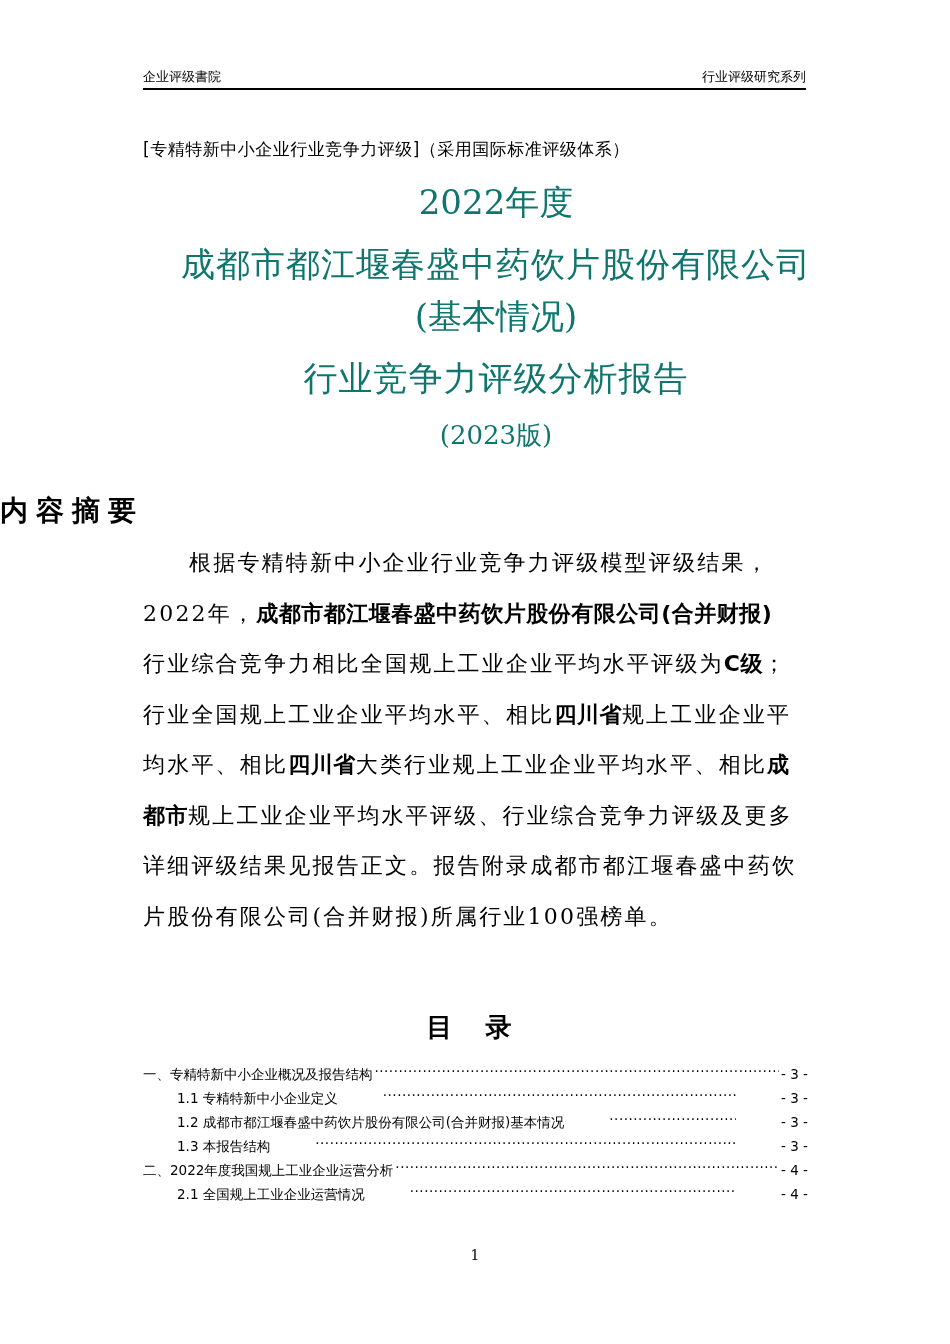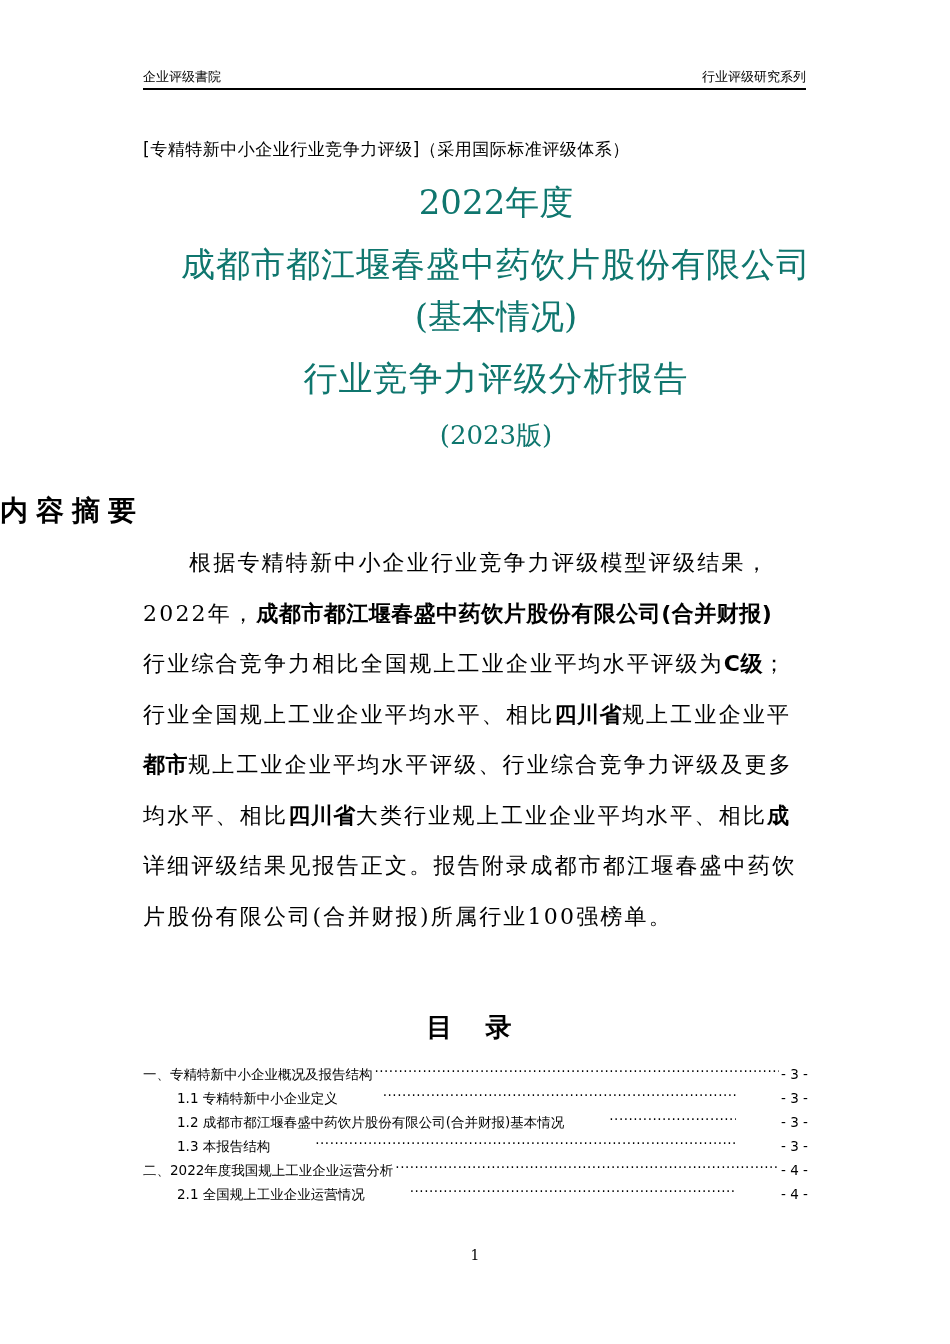--- a/index.html
+++ b/index.html
@@ -159,22 +159,22 @@
   <div class="title-line red t-report">行业竞争力评级分析报告</div>
   <div class="title-line red t-edition">(2023版)</div>
 
   <div class="abstract-title">内容摘要</div>
 
   <div class="abstract-body" id="abstract-body">
       <div class="line indent"><span>根据专精特新中小企业行业竞争力评级模型评级结果，</span></div>
       <div class="line"><span>2022年，</span><b>成都市都江堰春盛中药饮片股份有限公司(合并财报)</b></div>
       <div class="line"><span>行业综合竞争力相比全国规上工业企业平均水平评级为</span><b>C级</b><span>；</span></div>
       <div class="line"><span>行业全国规上工业企业平均水平、相比</span><b>四川省</b><span>规上工业企业平</span></div>
+      <div class="line"><span>均水平、相比</span><b>四川省</b><span>大类行业规上工业企业平均水平、相比</span><b>成</b></div>
       <div class="line"><b>都市</b><span>规上工业企业平均水平评级、行业综合竞争力评级及更多</span></div>
-      <div class="line"><span>均水平、相比</span><b>四川省</b><span>大类行业规上工业企业平均水平、相比</span><b>成</b></div>
       <div class="line"><span>详细评级结果见报告正文。报告附录成都市都江堰春盛中药饮</span></div>
       <div class="line"><span>片股份有限公司(合并财报)所属行业100强榜单。</span></div>
     </div>
 
   <div class="toc-title">目 录</div>
 
   <div class="toc" id="toc">
       <div class="toc-row">
         <span class="label">一、专精特新中小企业概况及报告结构</span>
         <span class="dots"></span>

